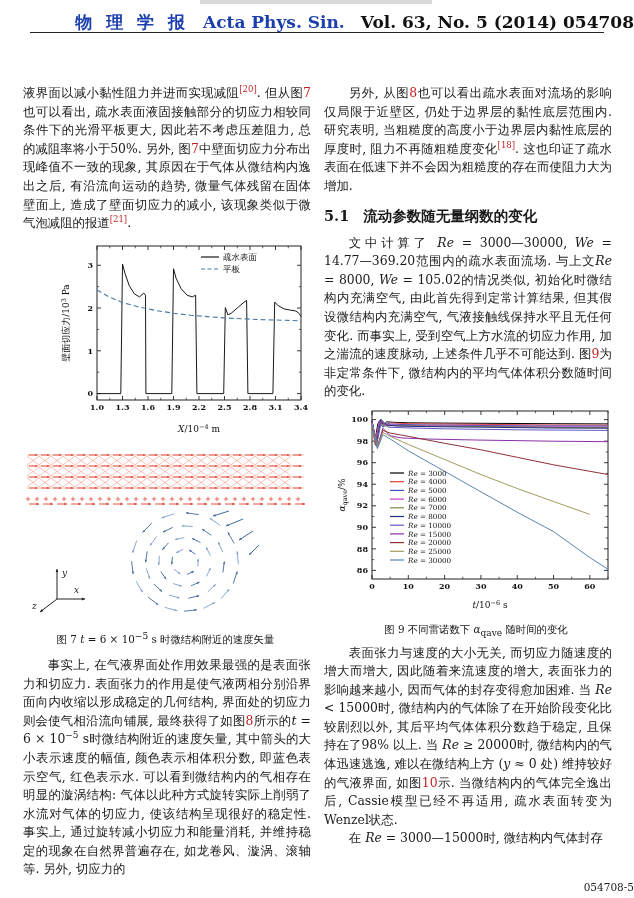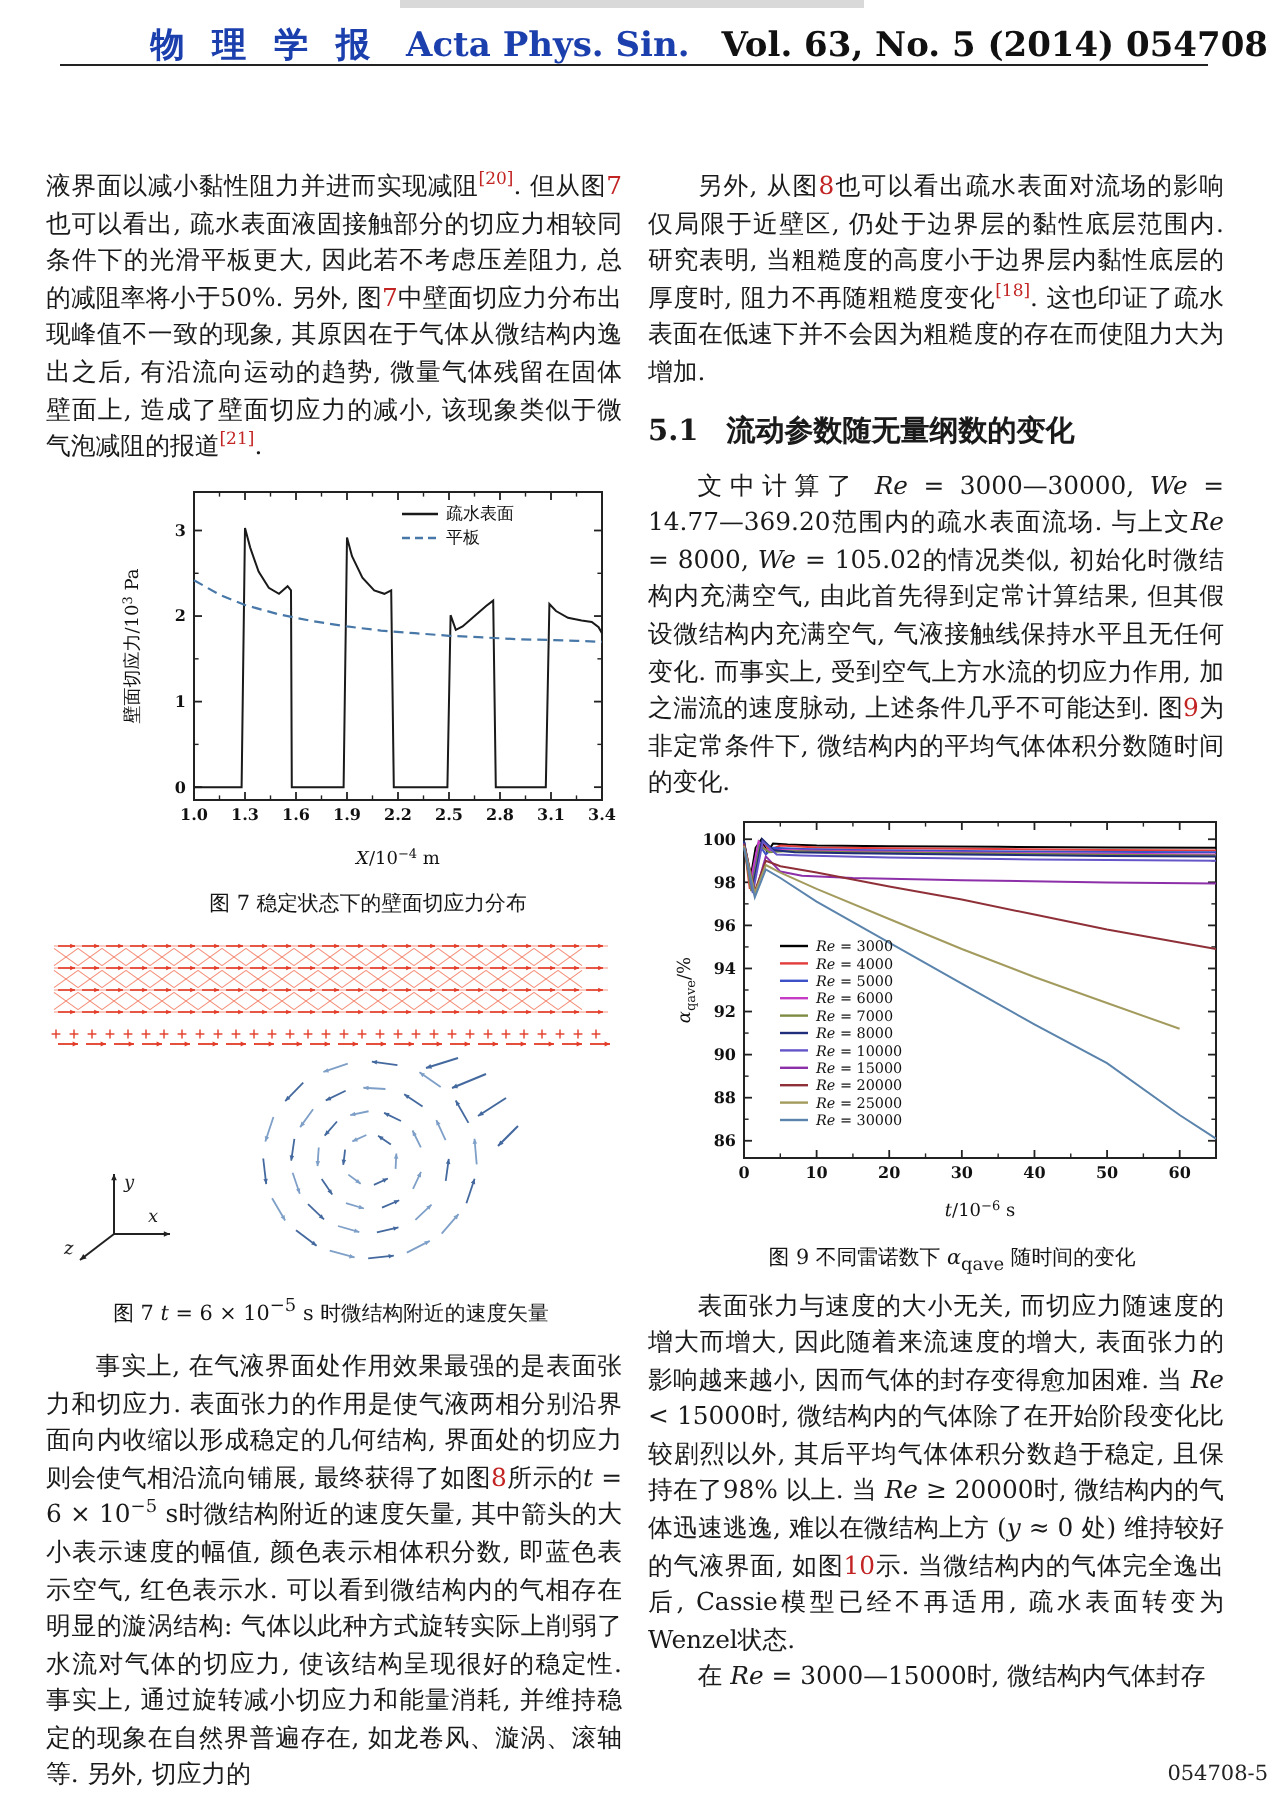--- a/index.html
+++ b/index.html
@@ -111,21 +111,20 @@
           <line x1="242" y1="46.6388888888889" x2="239.7" y2="46.6388888888889" stroke="#222" stroke-width="0.7"></line>
           <text x="140" y="192" text-anchor="middle" font-size="9" fill="#111"><tspan dy="0.00" font-style="italic">X</tspan><tspan dy="0.00">/10</tspan><tspan dy="-3.06" font-size="6.5">−4</tspan><tspan dy="3.06"> m</tspan></text>
           <text x="10" y="83" text-anchor="middle" font-size="9" fill="#111" transform="rotate(-90 10 83)"><tspan dy="0.00">壁面切应力/10</tspan><tspan dy="-3.06" font-size="6.5">3</tspan><tspan dy="3.06"> Pa</tspan></text>
           <path d="M38.0 153.6 L61.8 153.6 L63.5 24.0 L66.1 33.8 L70.3 45.8 L75.4 53.9 L80.5 56.9 L84.8 53.1 L86.5 55.2 L86.9 153.6 L112.8 153.6 L114.5 28.7 L117.0 38.1 L122.2 48.8 L128.1 55.2 L133.2 56.9 L136.6 55.2 L137.9 153.6 L164.7 153.6 L166.3 67.6 L168.9 74.9 L172.3 73.2 L178.3 68.0 L184.2 62.9 L187.6 60.3 L188.9 153.6 L213.9 153.6 L215.7 62.0 L219.0 65.5 L225.0 68.9 L231.8 70.2 L236.9 71.0 L240.3 73.6 L242.0 76.6" fill="none" stroke="#1a1a1a" stroke-width="1"></path>
           <path d="M38.0 50.1 L50.7 57.3 L63.5 62.5 L80.5 67.2 L97.5 70.6 L114.5 73.2 L131.5 75.3 L148.5 76.6 L165.5 77.9 L182.5 78.7 L199.5 79.6 L216.5 80.0 L229.3 80.4 L242.0 80.9" fill="none" stroke="#4878a8" stroke-width="1.1" stroke-dasharray="5,3"></path>
           <line x1="142" y1="17" x2="160" y2="17" stroke="#1a1a1a" stroke-width="1.2"></line>
           <text x="164" y="19.6" text-anchor="start" font-size="8.5" fill="#111"><tspan dy="0.00">疏水表面</tspan></text>
           <line x1="142" y1="29" x2="160" y2="29" stroke="#4878a8" stroke-width="1.2" stroke-dasharray="4,2.5"></line>
           <text x="164" y="31.6" text-anchor="start" font-size="8.5" fill="#111"><tspan dy="0.00">平板</tspan></text>
         </svg>
-      <figcaption><span>图 7  稳定状态下的壁面切应力分布</span></figcaption>
     </figure>
 
     <figure class="fig8-wrap">
       <svg id="fig8-svg" width="285" height="175" viewBox="0 0 285 175">
           <line x1="4" y1="8" x2="281" y2="8" stroke="#f2795f" stroke-width="0.6" opacity="0.8"></line>
           <line x1="6" y1="8" x2="14.5" y2="8" stroke="#e23b28" stroke-width="0.8"></line>
           <polygon points="14.5,8 12.1,9.1 12.1,6.9" fill="#e23b28"></polygon>
           <line x1="18" y1="8" x2="26.5" y2="8" stroke="#e23b28" stroke-width="0.8"></line>
           <polygon points="26.5,8 24.1,9.1 24.1,6.9" fill="#e23b28"></polygon>
           <line x1="30" y1="8" x2="38.5" y2="8" stroke="#e23b28" stroke-width="0.8"></line>

